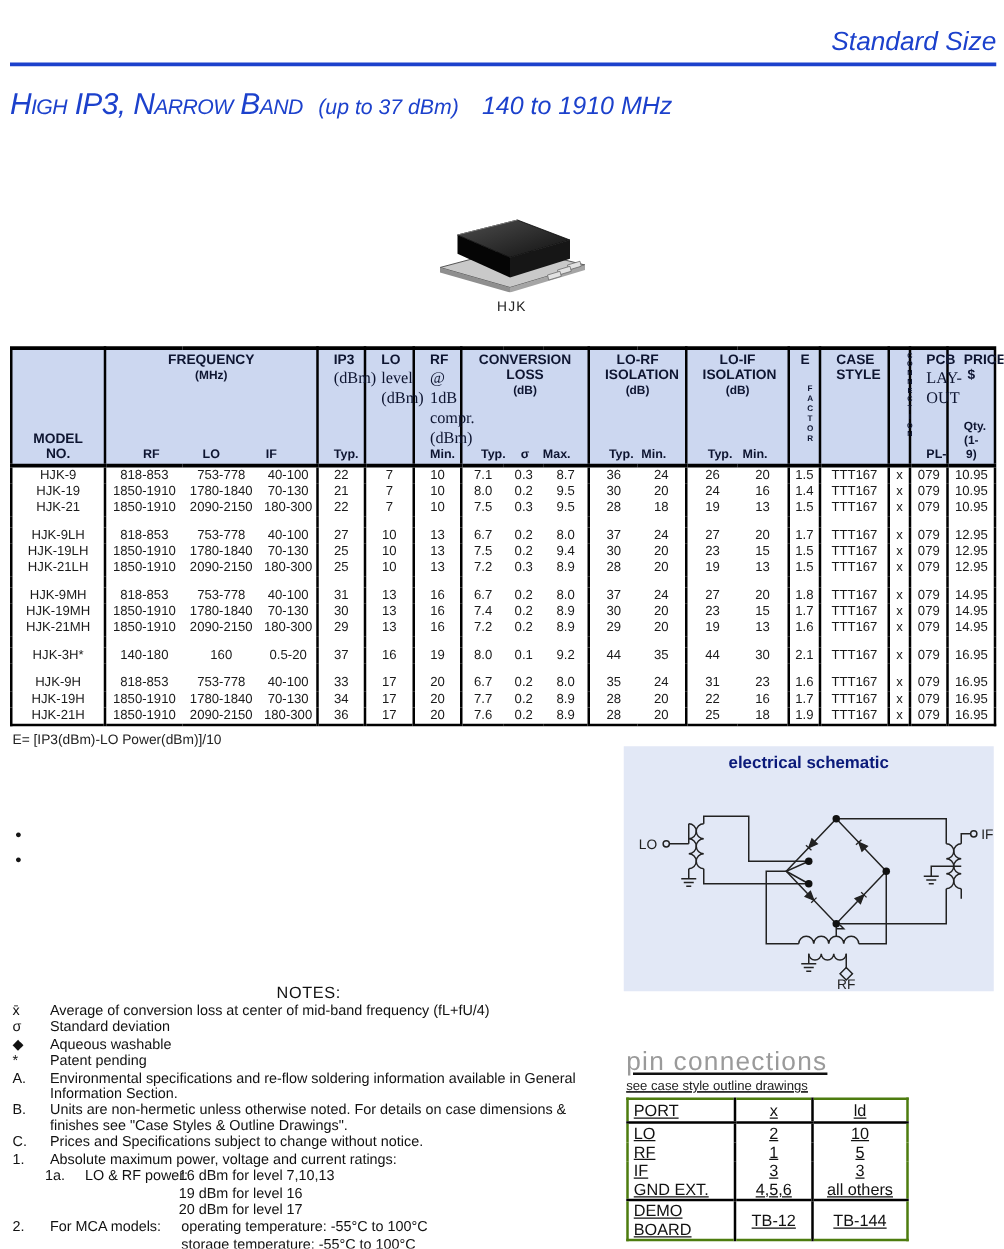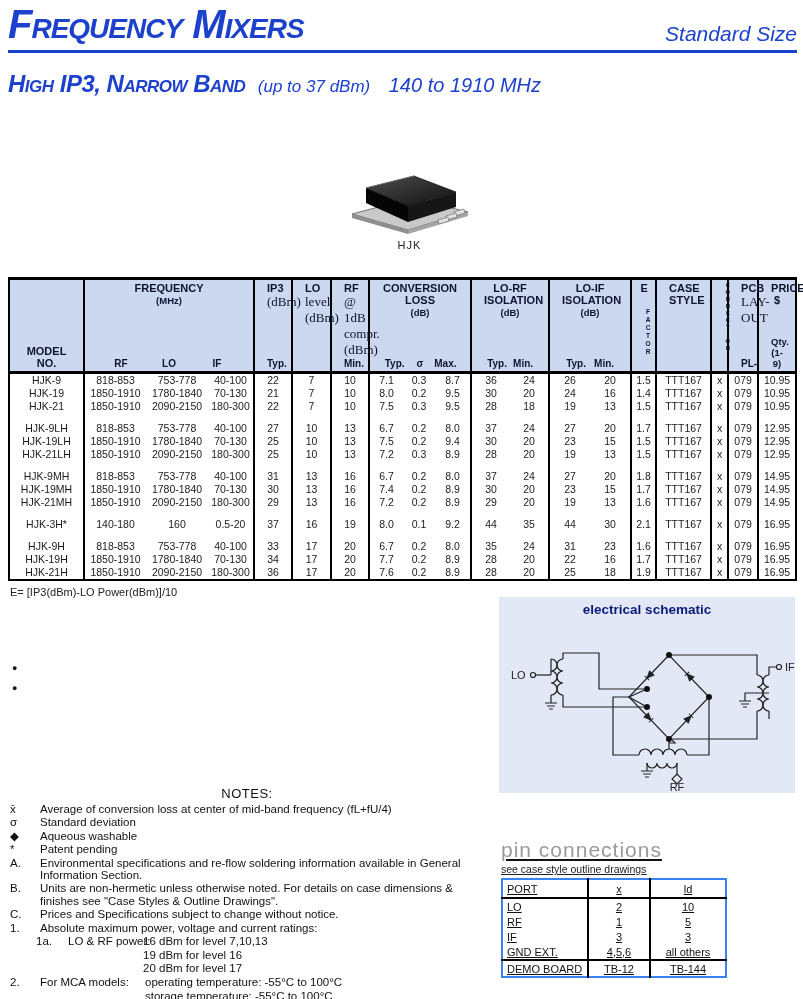--- a/index.html
+++ b/index.html
@@ -4,21 +4,21 @@
 <style>
   html,body{margin:0;padding:0;background:#fff;}
   .page{position:relative;width:803px;height:999px;background:#fff;overflow:hidden;
         font-family:"Liberation Sans",sans-serif;color:#111;}
   
   .title{position:absolute;left:8px;top:2px;margin:0;font-size:40px;line-height:1.1;
          font-style:italic;font-weight:bold;font-variant:small-caps;color:#1c41cc;letter-spacing:-1px;}
   .std-size{position:absolute;right:6px;top:22px;font-size:21px;font-style:italic;color:#1c41cc;}
   .rule{position:absolute;left:8px;top:50px;width:789px;height:3px;background:#1c41cc;}
   .subtitle{position:absolute;left:8px;top:70px;color:#1c41cc;white-space:nowrap;}
-  .subtitle .main{font-variant:small-caps;font-style:italic;font-weight:bold;font-size:24px;letter-spacing:-0.5px;}
+  .subtitle .main{font-variant:small-caps;font-style:italic;font-weight:normal;font-size:24px;letter-spacing:-0.5px;}
   .subtitle .paren{font-style:italic;font-size:17px;margin-left:8px;}
   .subtitle .range{font-style:italic;font-size:20px;margin-left:14px;}
   
   .package{position:absolute;left:342px;top:170px;width:135px;text-align:center;}
   .package .cap{font-size:11px;letter-spacing:1px;color:#222;margin-top:1px;}
   
   .tablewrap{position:absolute;left:8px;top:277px;width:789px;}
   table.spec{border-collapse:collapse;table-layout:fixed;width:787px;
              border:2px solid #000;border-top-width:3px;font-size:10.5px;}
   table.spec thead th{background:#ccd7f0;border-bottom:3px solid #000;height:83px;
@@ -59,33 +59,32 @@
   .n1a .lbl{width:75px;flex:none;white-space:nowrap;}
   .n1a .lines div{margin-bottom:1px;}
   .n2{display:flex;}
   .n2 .sym{width:30px;flex:none;padding-left:2px;}
   .n2 .lbl{width:105px;flex:none;}
   .n2 .lines div{margin-bottom:1px;}
   
   .pinblock{position:absolute;left:501px;top:838px;width:240px;text-decoration:underline;}
   .pin-head{font-size:21px;color:#9a9a9a;letter-spacing:1px;margin:0;}
   .pin-sub{font-size:10.5px;text-decoration:underline;color:#222;margin:1px 0 3px 0;}
-  table.pin{border-collapse:collapse;table-layout:fixed;width:224px;border:2px solid #3b82f6;font-size:11px;}
+  table.pin{border-collapse:collapse;table-layout:fixed;width:224px;border:2px solid #4d7c0f;font-size:13px;}
   table.pin th{border-bottom:2px solid #000;font-weight:normal;height:17px;padding:0;}
   table.pin td{height:15px;padding:0;text-align:center;}
   table.pin th.pl,table.pin td.pl{text-align:left;padding-left:4px;}
   table.pin .vline{border-left:2px solid #000;}
   table.pin tr.demo td{border-top:2px solid #000;}
 </style>
 </head>
 <body>
 
 <div class="page">
 
-  <h1 class="title">Frequency Mixers</h1>
   <div class="std-size">Standard Size</div>
   <div class="rule"></div>
   <div class="subtitle">
     <span class="main">High IP3, Narrow Band</span>
     <span class="paren">(up to 37 dBm)</span>
     <span class="range">140 to 1910 MHz</span>
   </div>
 
   <div class="package">
     <svg width="135" height="64" viewBox="0 0 135 64">

